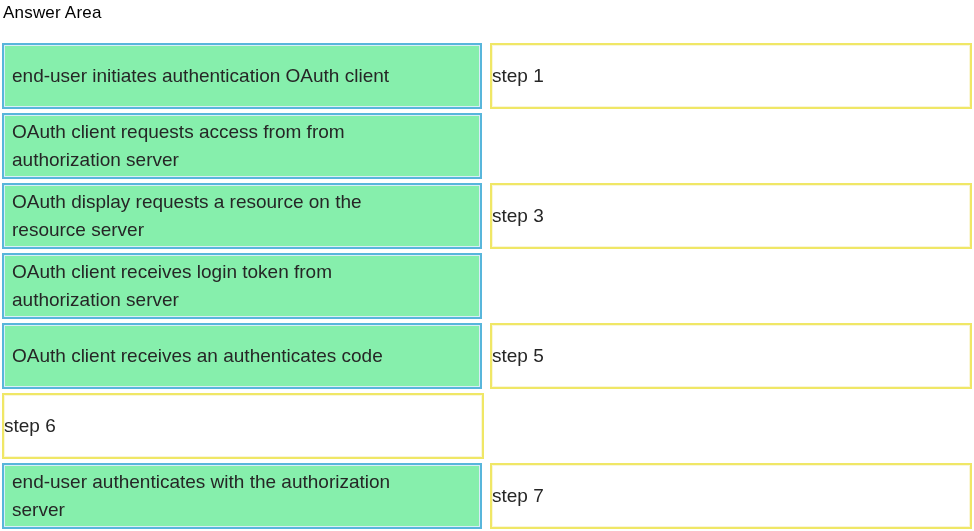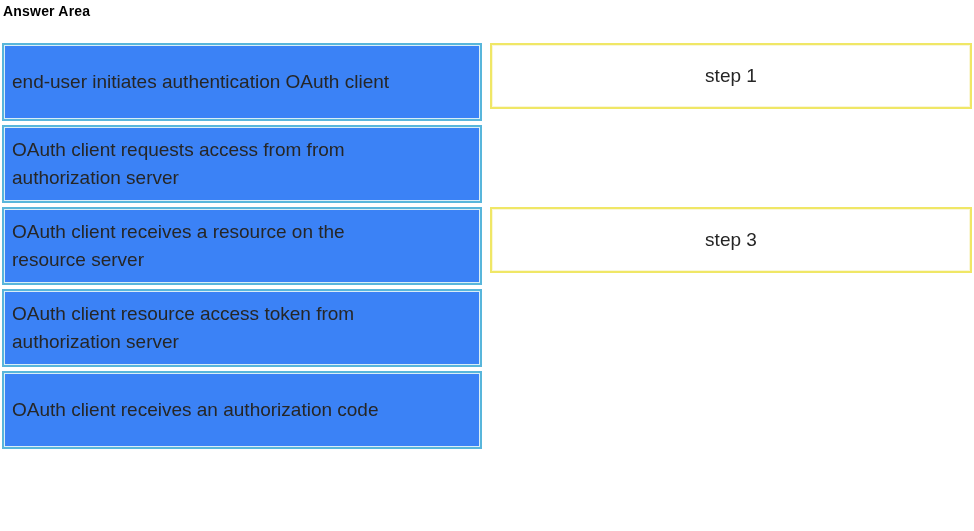--- a/index.html
+++ b/index.html
@@ -11,42 +11,42 @@
     position: relative;
     width: 974px;
     height: 531px;
     font-family: "Liberation Sans", sans-serif;
     overflow: hidden;
   }
   .title {
     position: absolute;
     left: 3px;
     top: 3px;
-    font-size: 14px;
-    font-weight: bold;
+    font-size: 17px;
+    font-weight: normal;
     color: #000000;
     letter-spacing: 0.2px;
   }
   .grid {
     position: absolute;
     left: 2px;
     top: 43px;
     display: flex;
     flex-direction: column;
     gap: 4px;
   }
   .row {
     display: flex;
     gap: 8px;
   }
   .item-box {
     box-sizing: border-box;
     width: 480px;
-    height: 78px;
-    background: #3b82f6;
+    height: 66px;
+    background: #86efac;
     border: 2px solid #58b6db;
     box-shadow: 0 0 0 1px #d9eef7 inset;
     display: flex;
     align-items: center;
   }
   .item-label {
     padding: 0 10px 0 8px;
     font-size: 19px;
     line-height: 1.5;
     color: #262626;
@@ -54,21 +54,20 @@
   }
   .step-box {
     box-sizing: border-box;
     width: 482px;
     height: 66px;
     background: #ffffff;
     border: 2px solid #f0e766;
     box-shadow: 0 0 0 1px #faf7d8 inset;
     display: flex;
     align-items: center;
-    justify-content: center;
   }
   .step-label {
     font-size: 19px;
     color: #262626;
   }
 </style>
 </head>
 <body>
 
 <div class="title">Answer Area</div>
@@ -86,38 +85,53 @@
 
   <div class="row">
     <div class="item-box">
       <span class="item-label">OAuth client requests access from from
 authorization server</span>
     </div>
   </div>
 
   <div class="row">
     <div class="item-box">
-      <span class="item-label">OAuth client receives a resource on the
+      <span class="item-label">OAuth display requests a resource on the
 resource server</span>
     </div>
     <div class="step-box">
       <span class="step-label">step 3</span>
     </div>
   </div>
 
   <div class="row">
     <div class="item-box">
-      <span class="item-label">OAuth client resource access token from
+      <span class="item-label">OAuth client receives login token from
 authorization server</span>
     </div>
   </div>
 
   <div class="row">
     <div class="item-box">
-      <span class="item-label">OAuth client receives an authorization code</span>
+      <span class="item-label">OAuth client receives an authenticates code</span>
+    </div>
+    <div class="step-box">
+      <span class="step-label">step 5</span>
     </div>
   </div>
 
   <div class="row">
+    <div class="step-box">
+      <span class="step-label">step 6</span>
+    </div>
   </div>
 
+  <div class="row">
+    <div class="item-box">
+      <span class="item-label">end-user authenticates with the authorization
+server</span>
+    </div>
+    <div class="step-box">
+      <span class="step-label">step 7</span>
+    </div>
+  </div>
 
 </div>
 
 </body></html>

